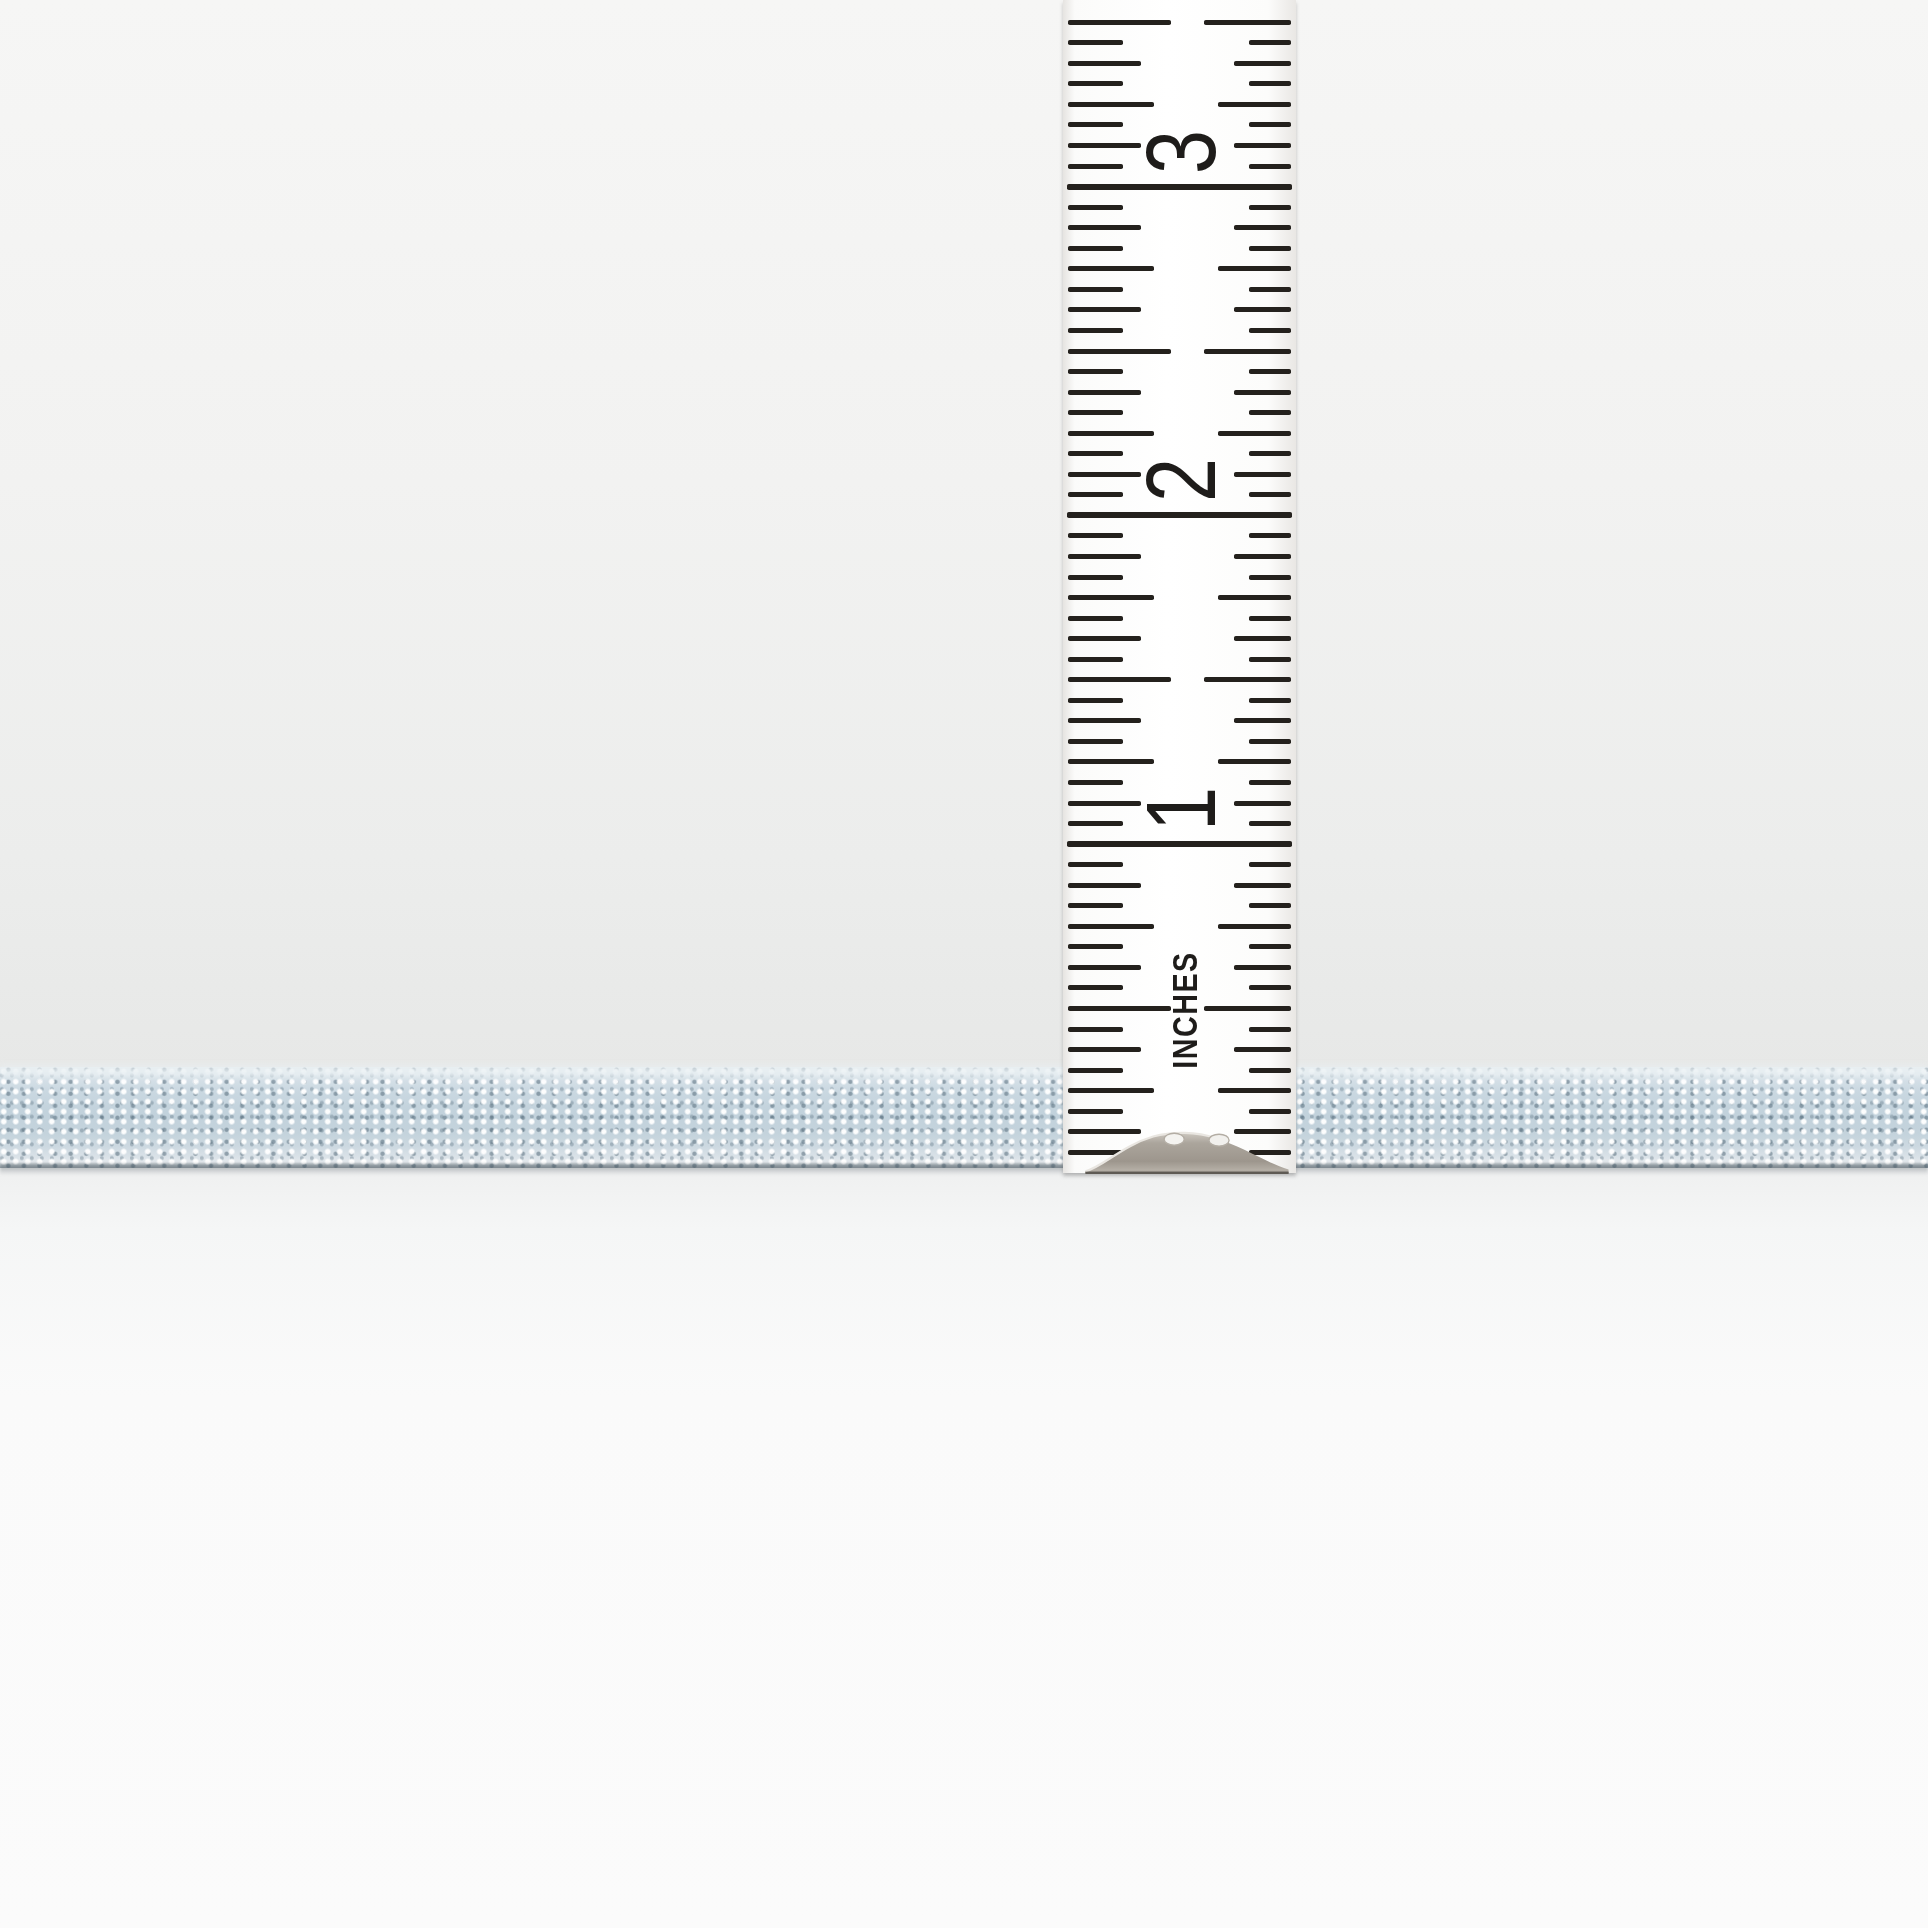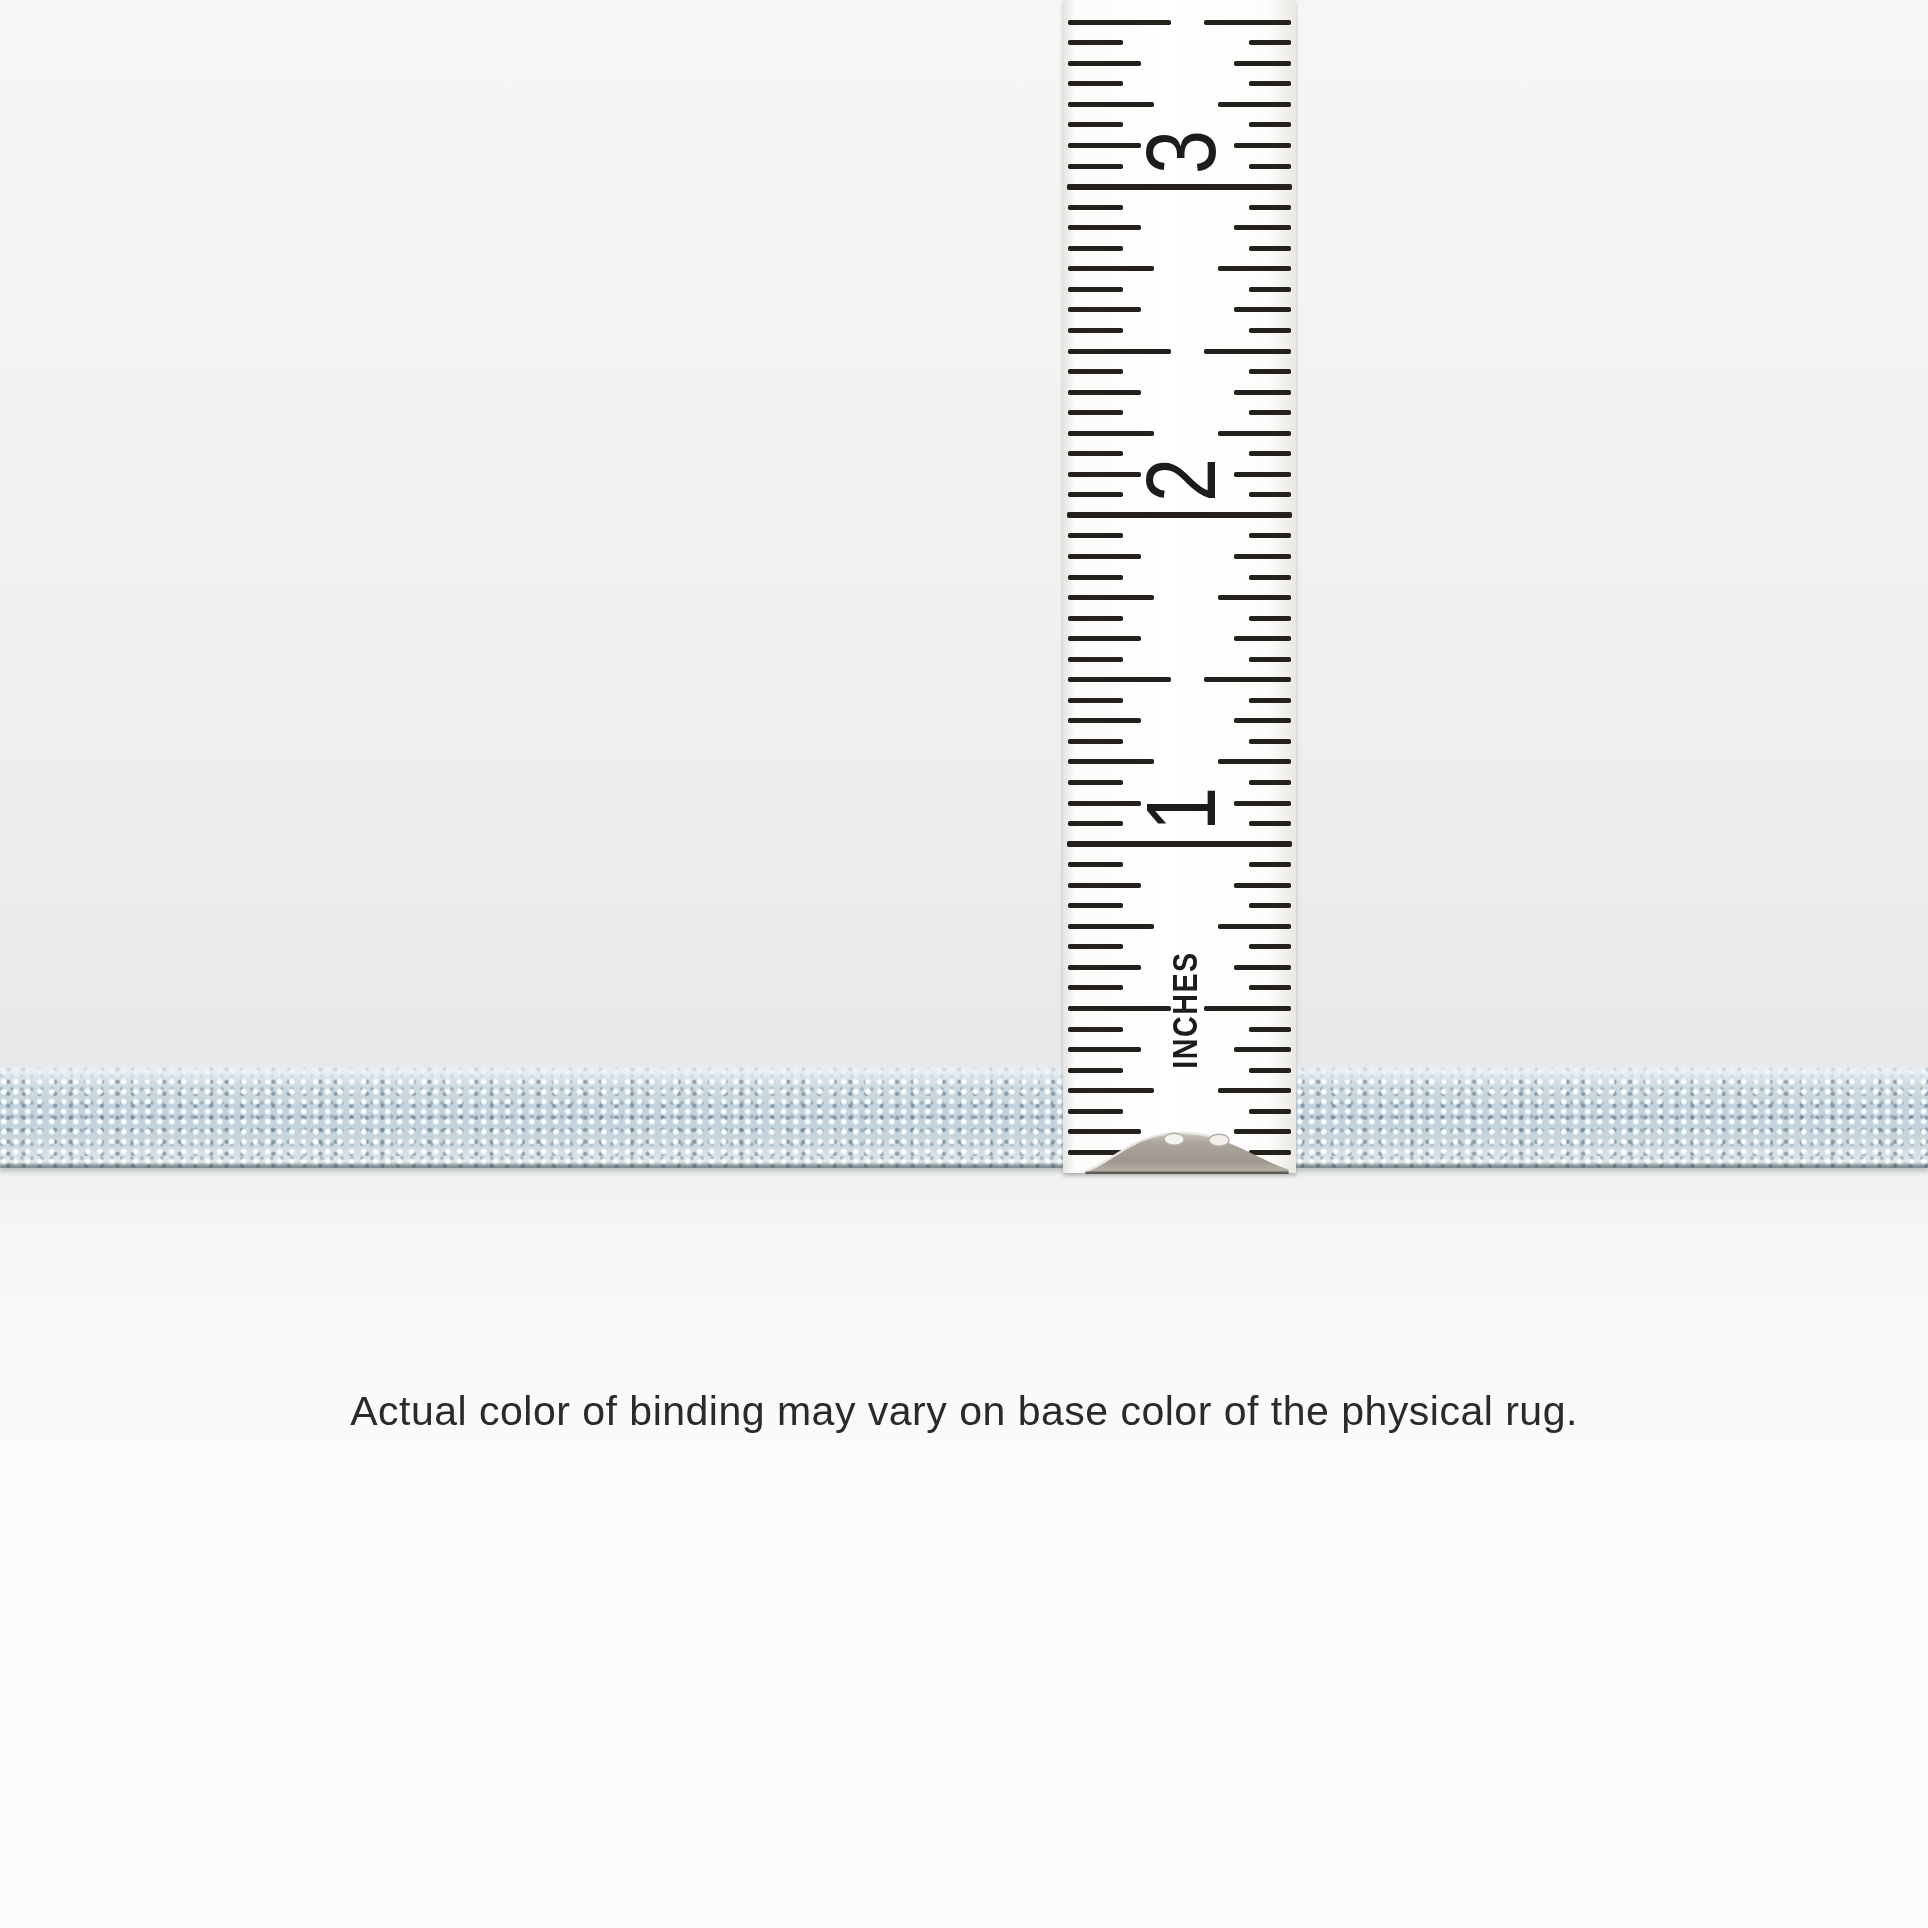--- a/index.html
+++ b/index.html
@@ -206,16 +206,15 @@
       </defs>
       <path d="M0,44 C18,40 40,16 74,6 C95,0.5 122,0.5 142,8 C172,17 198,35 222,42 L222,46.5 L0,46.5 Z" fill="url(#mg)" stroke="#8d8press78" stroke-width="0"></path>
       <path d="M0,44 C18,40 40,16 74,6 C95,0.5 122,0.5 142,8" fill="none" stroke="#e9e6e1" stroke-width="2.5"></path>
       <rect x="0" y="44.5" width="222" height="2.5" fill="#5e5a54"></rect>
       <ellipse cx="97" cy="9" rx="11" ry="6.5" fill="#f4f3f0" stroke="#b3ada4" stroke-width="1.5"></ellipse>
       <ellipse cx="146" cy="10" rx="11" ry="6.5" fill="#f1f0ed" stroke="#b3ada4" stroke-width="1.5"></ellipse>
     </svg>
   </div>
 
   <div class="disclaimer">
-    <div>Actual color of binding may vary on base color of the physical rug.</div>
   </div>
 </div>
 
 
 </body></html>

